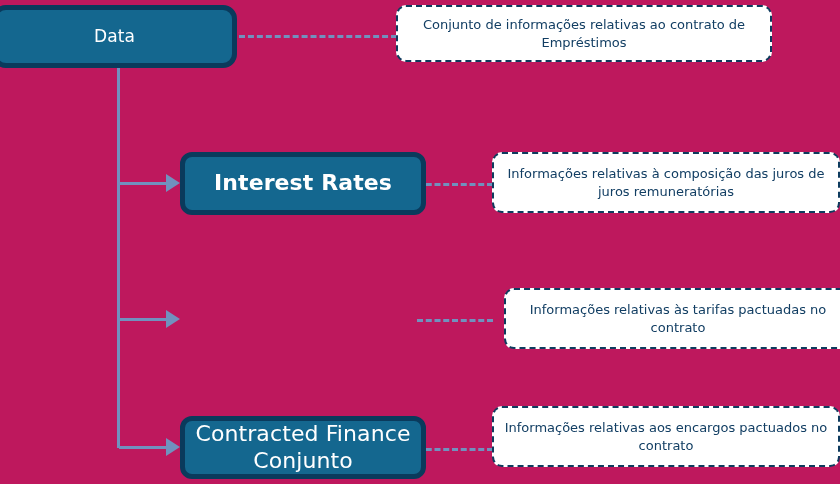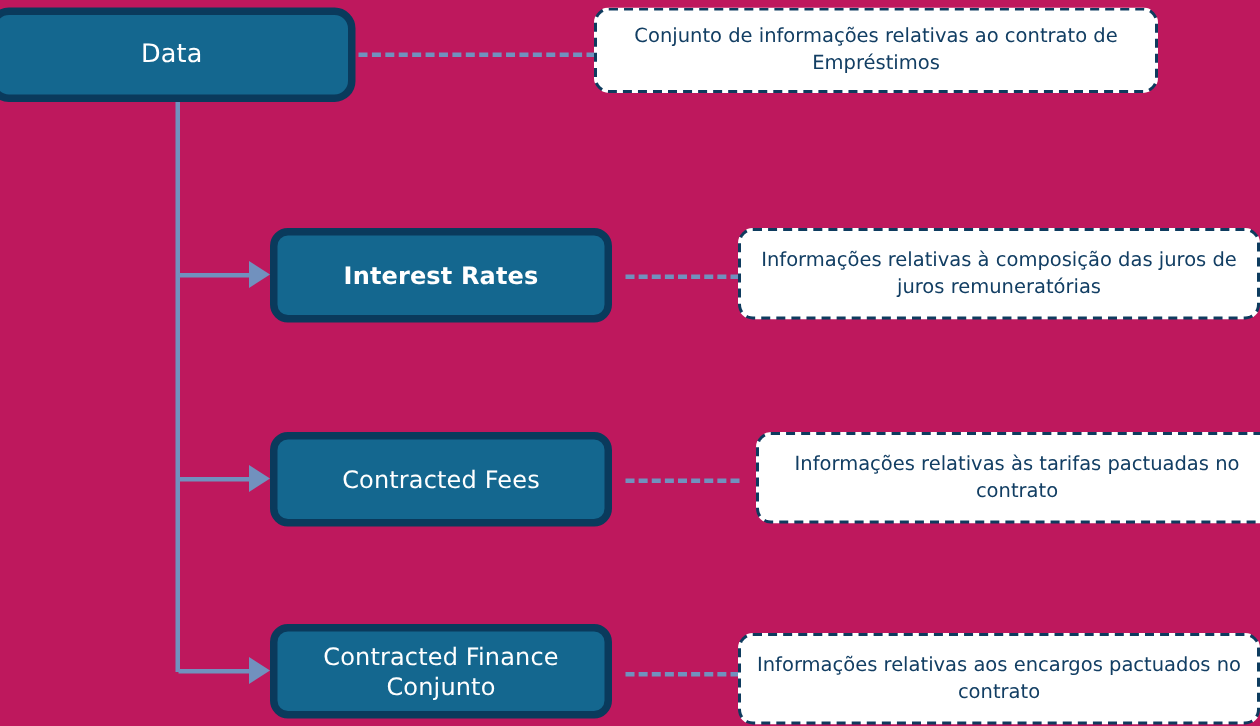--- a/index.html
+++ b/index.html
@@ -36,23 +36,23 @@
     left: -8px;
     top: 5px;
     width: 245px;
     height: 63px;
     font-size: 17px;
     font-weight: 400;
     border-radius: 14px;
   }
   .node-child {
     left: 180px;
-    width: 228px;
+    width: 246px;
     height: 63px;
-    font-size: 16px;
+    font-size: 22px;
   }
   .node-interest  { top: 152px; font-weight: 700; }
   .node-fees      { top: 288px; font-weight: 400; }
   .node-charges   { top: 416px; font-weight: 400; }
 
   
   .note {
     position: absolute;
     box-sizing: border-box;
     background: #ffffff;
@@ -63,21 +63,21 @@
     align-items: center;
     justify-content: center;
     text-align: center;
     font-size: 13px;
     line-height: 1.35;
     padding: 4px 10px;
   }
   .note-root     { left: 396px; top: 5px;   width: 376px; height: 57px; }
   .note-interest { left: 492px; top: 152px; width: 348px; height: 61px; }
   .note-fees     { left: 504px; top: 288px; width: 348px; height: 61px; }
-  .note-charges  { left: 492px; top: 422px; width: 348px; height: 61px; }
+  .note-charges  { left: 492px; top: 406px; width: 348px; height: 61px; }
 
   
   .spine {
     position: absolute;
     left: 117px;
     top: 68px;
     width: 3px;
     height: 380px;
     background: #7191BE;
   }
@@ -135,21 +135,20 @@
   <div class="dash-link dash-charges"></div>
 
   <div class="node node-root">Data</div>
 
   <div class="note note-root">Conjunto de informações relativas ao contrato de Empréstimos</div>
 
   <div class="node node-child node-interest">Interest Rates</div>
 
   <div class="note note-interest">Informações relativas à composição das juros de juros remuneratórias</div>
 
-  <div class="node node-child node-fees">Contracted Fees</div>
 
   <div class="note note-fees">Informações relativas às tarifas pactuadas no contrato</div>
 
   <div class="node node-child node-charges">Contracted Finance Conjunto</div>
 
   <div class="note note-charges">Informações relativas aos encargos pactuados no contrato</div>
 
 </div>
 
 </body></html>

